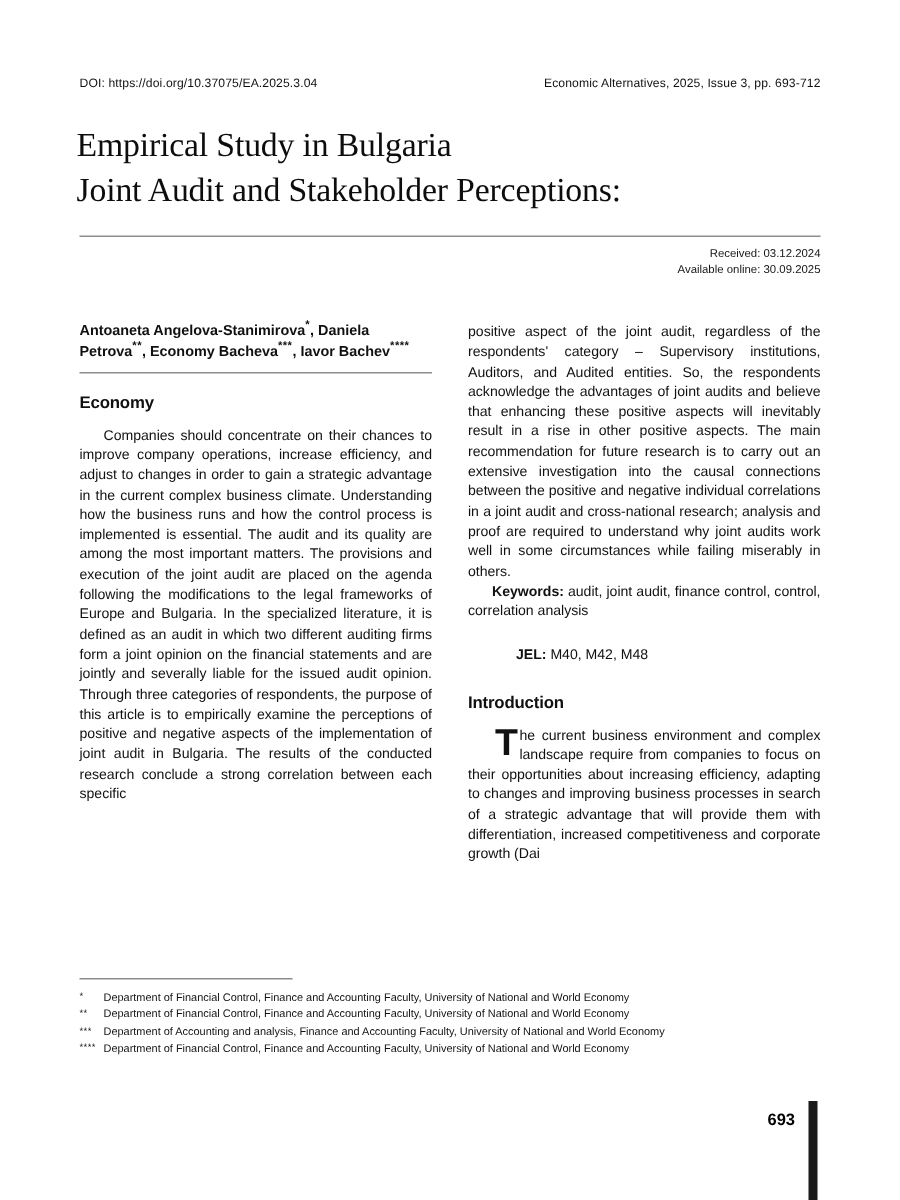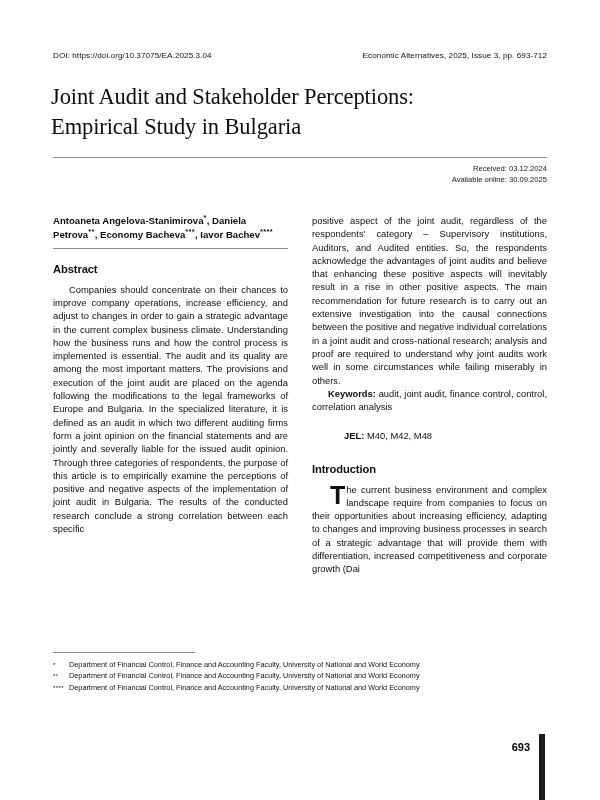--- a/index.html
+++ b/index.html
@@ -205,40 +205,40 @@
 <body>
 
 <div class="page">
 
   <div class="runhead">
     <span class="doi">DOI: https://doi.org/10.37075/EA.2025.3.04</span>
     <span class="journal">Economic Alternatives, 2025, Issue 3, pp. 693-712</span>
   </div>
 
   <div class="title">
+    <span class="tline">Empirical Study in Bulgaria</span>
     <span class="tline">Joint Audit and Stakeholder Perceptions:</span>
-    <span class="tline">Empirical Study in Bulgaria</span>
   </div>
   <div class="title-rule"></div>
 
   <div class="recv">
     <div>Received: 03.12.2024</div>
     <div>Available online: 30.09.2025</div>
   </div>
 
   <div class="cols">
 
     <div class="col col-left">
       <div class="authors"><span>Antoaneta Angelova-Stanimirova</span><sup>*</sup><span>,</span>
         <span>Daniela Petrova</span><sup>**</sup><span>,</span>
         <span>Economy Bacheva</span><sup>***</sup><span>,</span>
         <span>Iavor Bachev</span><sup>****</sup></div>
       <div class="author-rule"></div>
 
-      <h2 class="sec">Abstract</h2>
+      <h2 class="sec">Economy</h2>
       <p class="para">Companies should concentrate on their chances to improve company operations, increase efficiency, and adjust to changes in order to gain a strategic advantage in the current complex business climate. Understanding how the business runs and how the control process is implemented is essential. The audit and its quality are among the most important matters. The provisions and execution of the joint audit are placed on the agenda following the modifications to the legal frameworks of Europe and Bulgaria. In the specialized literature, it is defined as an audit in which two different auditing firms form a joint opinion on the financial statements and are jointly and severally liable for the issued audit opinion. Through three categories of respondents, the purpose of this article is to empirically examine the perceptions of positive and negative aspects of the implementation of joint audit in Bulgaria. The results of the conducted research conclude a strong correlation between each specific</p>
     </div>
 
     <div class="col col-right">
       <p class="para noind">positive aspect of the joint audit, regardless of the respondents' category – Supervisory institutions, Auditors, and Audited entities. So, the respondents acknowledge the advantages of joint audits and believe that enhancing these positive aspects will inevitably result in a rise in other positive aspects. The main recommendation for future research is to carry out an extensive investigation into the causal connections between the positive and negative individual correlations in a joint audit and cross-national research; analysis and proof are required to understand why joint audits work well in some circumstances while failing miserably in others.</p>
 
       <p class="kw"><b>Keywords:</b><span> audit, joint audit, finance control, control, correlation analysis</span></p>
 
       <p class="jel"><b>JEL:</b><span> M40, M42, M48</span></p>
 
@@ -253,20 +253,24 @@
 
     <div class="fn">
       <span class="mark">*</span>
       <span class="txt">Department of Financial Control, Finance and Accounting Faculty, University of National and World Economy</span>
     </div>
     <div class="fn">
       <span class="mark">**</span>
       <span class="txt">Department of Financial Control, Finance and Accounting Faculty, University of National and World Economy</span>
     </div>
     <div class="fn">
+      <span class="mark">***</span>
+      <span class="txt">Department of Accounting and analysis, Finance and Accounting Faculty, University of National and World Economy</span>
+    </div>
+    <div class="fn">
       <span class="mark">****</span>
       <span class="txt">Department of Financial Control, Finance and Accounting Faculty, University of National and World Economy</span>
     </div>
   </div>
 
   <div class="folio">693</div>
   <div class="edge-bar"></div>
 
 </div>
 

